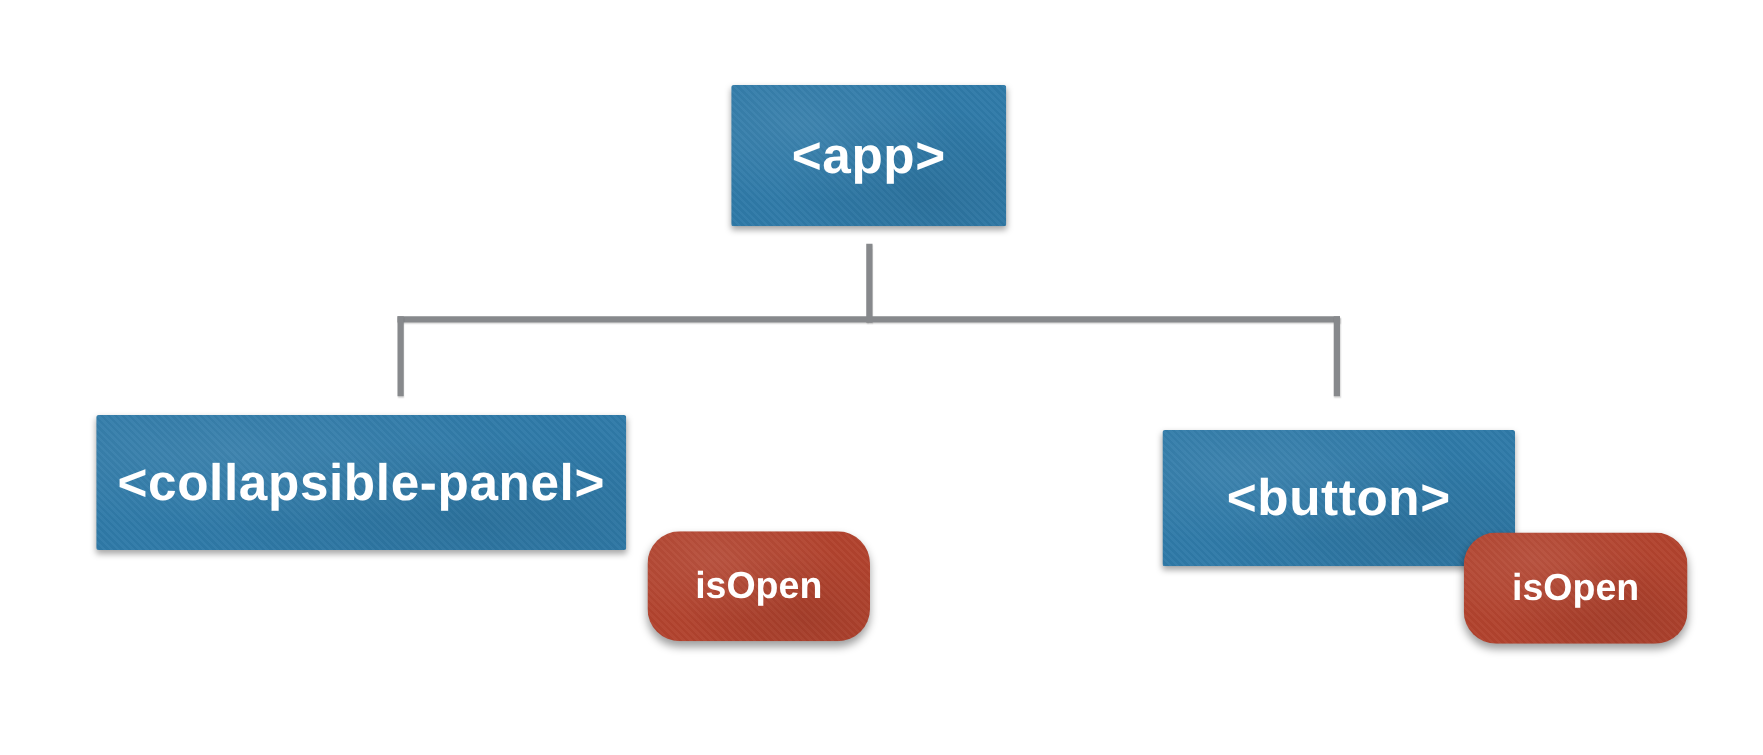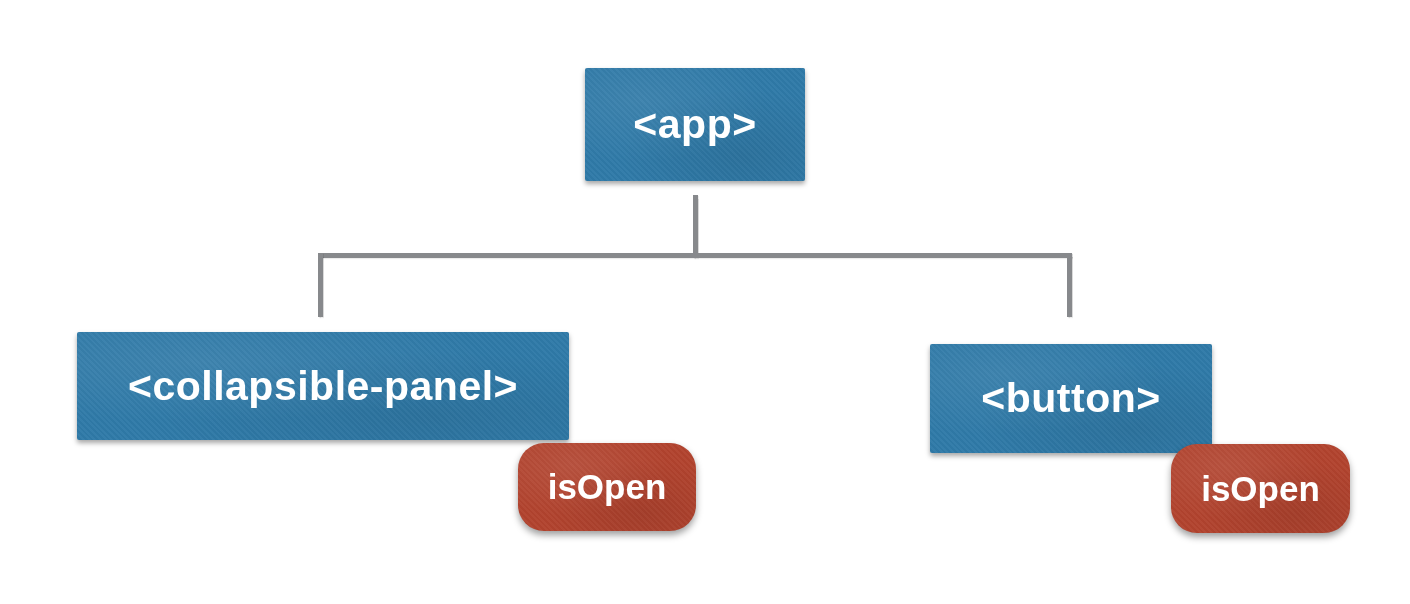--- a/index.html
+++ b/index.html
@@ -37,42 +37,41 @@
       repeating-linear-gradient(45deg, rgba(255,255,255,0.03) 0 2px, rgba(0,0,0,0.025) 2px 4px);
     border-radius: 2px;
     box-shadow: 0 3px 5px rgba(0,0,0,0.35);
     color: var(--label-text);
     font-weight: bold;
     font-size: 41px;
     letter-spacing: 0.5px;
     white-space: nowrap;
   }
   .node-app    { left: 585px; top:  68px; width: 220px; height: 113px; }
-  .node-panel  { left:  77px; top: 332px; width: 492px; height: 108px; }
+  .node-panel  { left:  77px; top: 332px; width: 424px; height: 108px; }
   .node-button { left: 930px; top: 344px; width: 282px; height: 109px; }
 
   
   .badge {
     position: absolute;
     display: flex;
     align-items: center;
     justify-content: center;
     background-color: var(--badge-fill);
     background-image:
       radial-gradient(ellipse at 30% 25%, rgba(255,255,255,0.08) 0%, rgba(255,255,255,0) 55%),
       radial-gradient(ellipse at 70% 80%, rgba(0,0,0,0.08) 0%, rgba(0,0,0,0) 55%),
       repeating-linear-gradient(45deg, rgba(255,255,255,0.03) 0 2px, rgba(0,0,0,0.025) 2px 4px);
     border-radius: 26px;
     box-shadow: 0 4px 7px rgba(0,0,0,0.38);
     color: var(--label-text);
     font-weight: bold;
-    font-size: 35px;
+    font-size: 30px;
     white-space: nowrap;
     z-index: 2;
-    margin-top: 18px;
   }
   .badge-panel  { left:  518px; top: 425px; width: 178px; height: 88px; }
   .badge-button { left: 1171px; top: 426px; width: 179px; height: 89px; }
 
   
   .connector {
     position: absolute;
     background: var(--connector);
     box-shadow: 0.5px 1px 1px rgba(0,0,0,0.15);
   }

